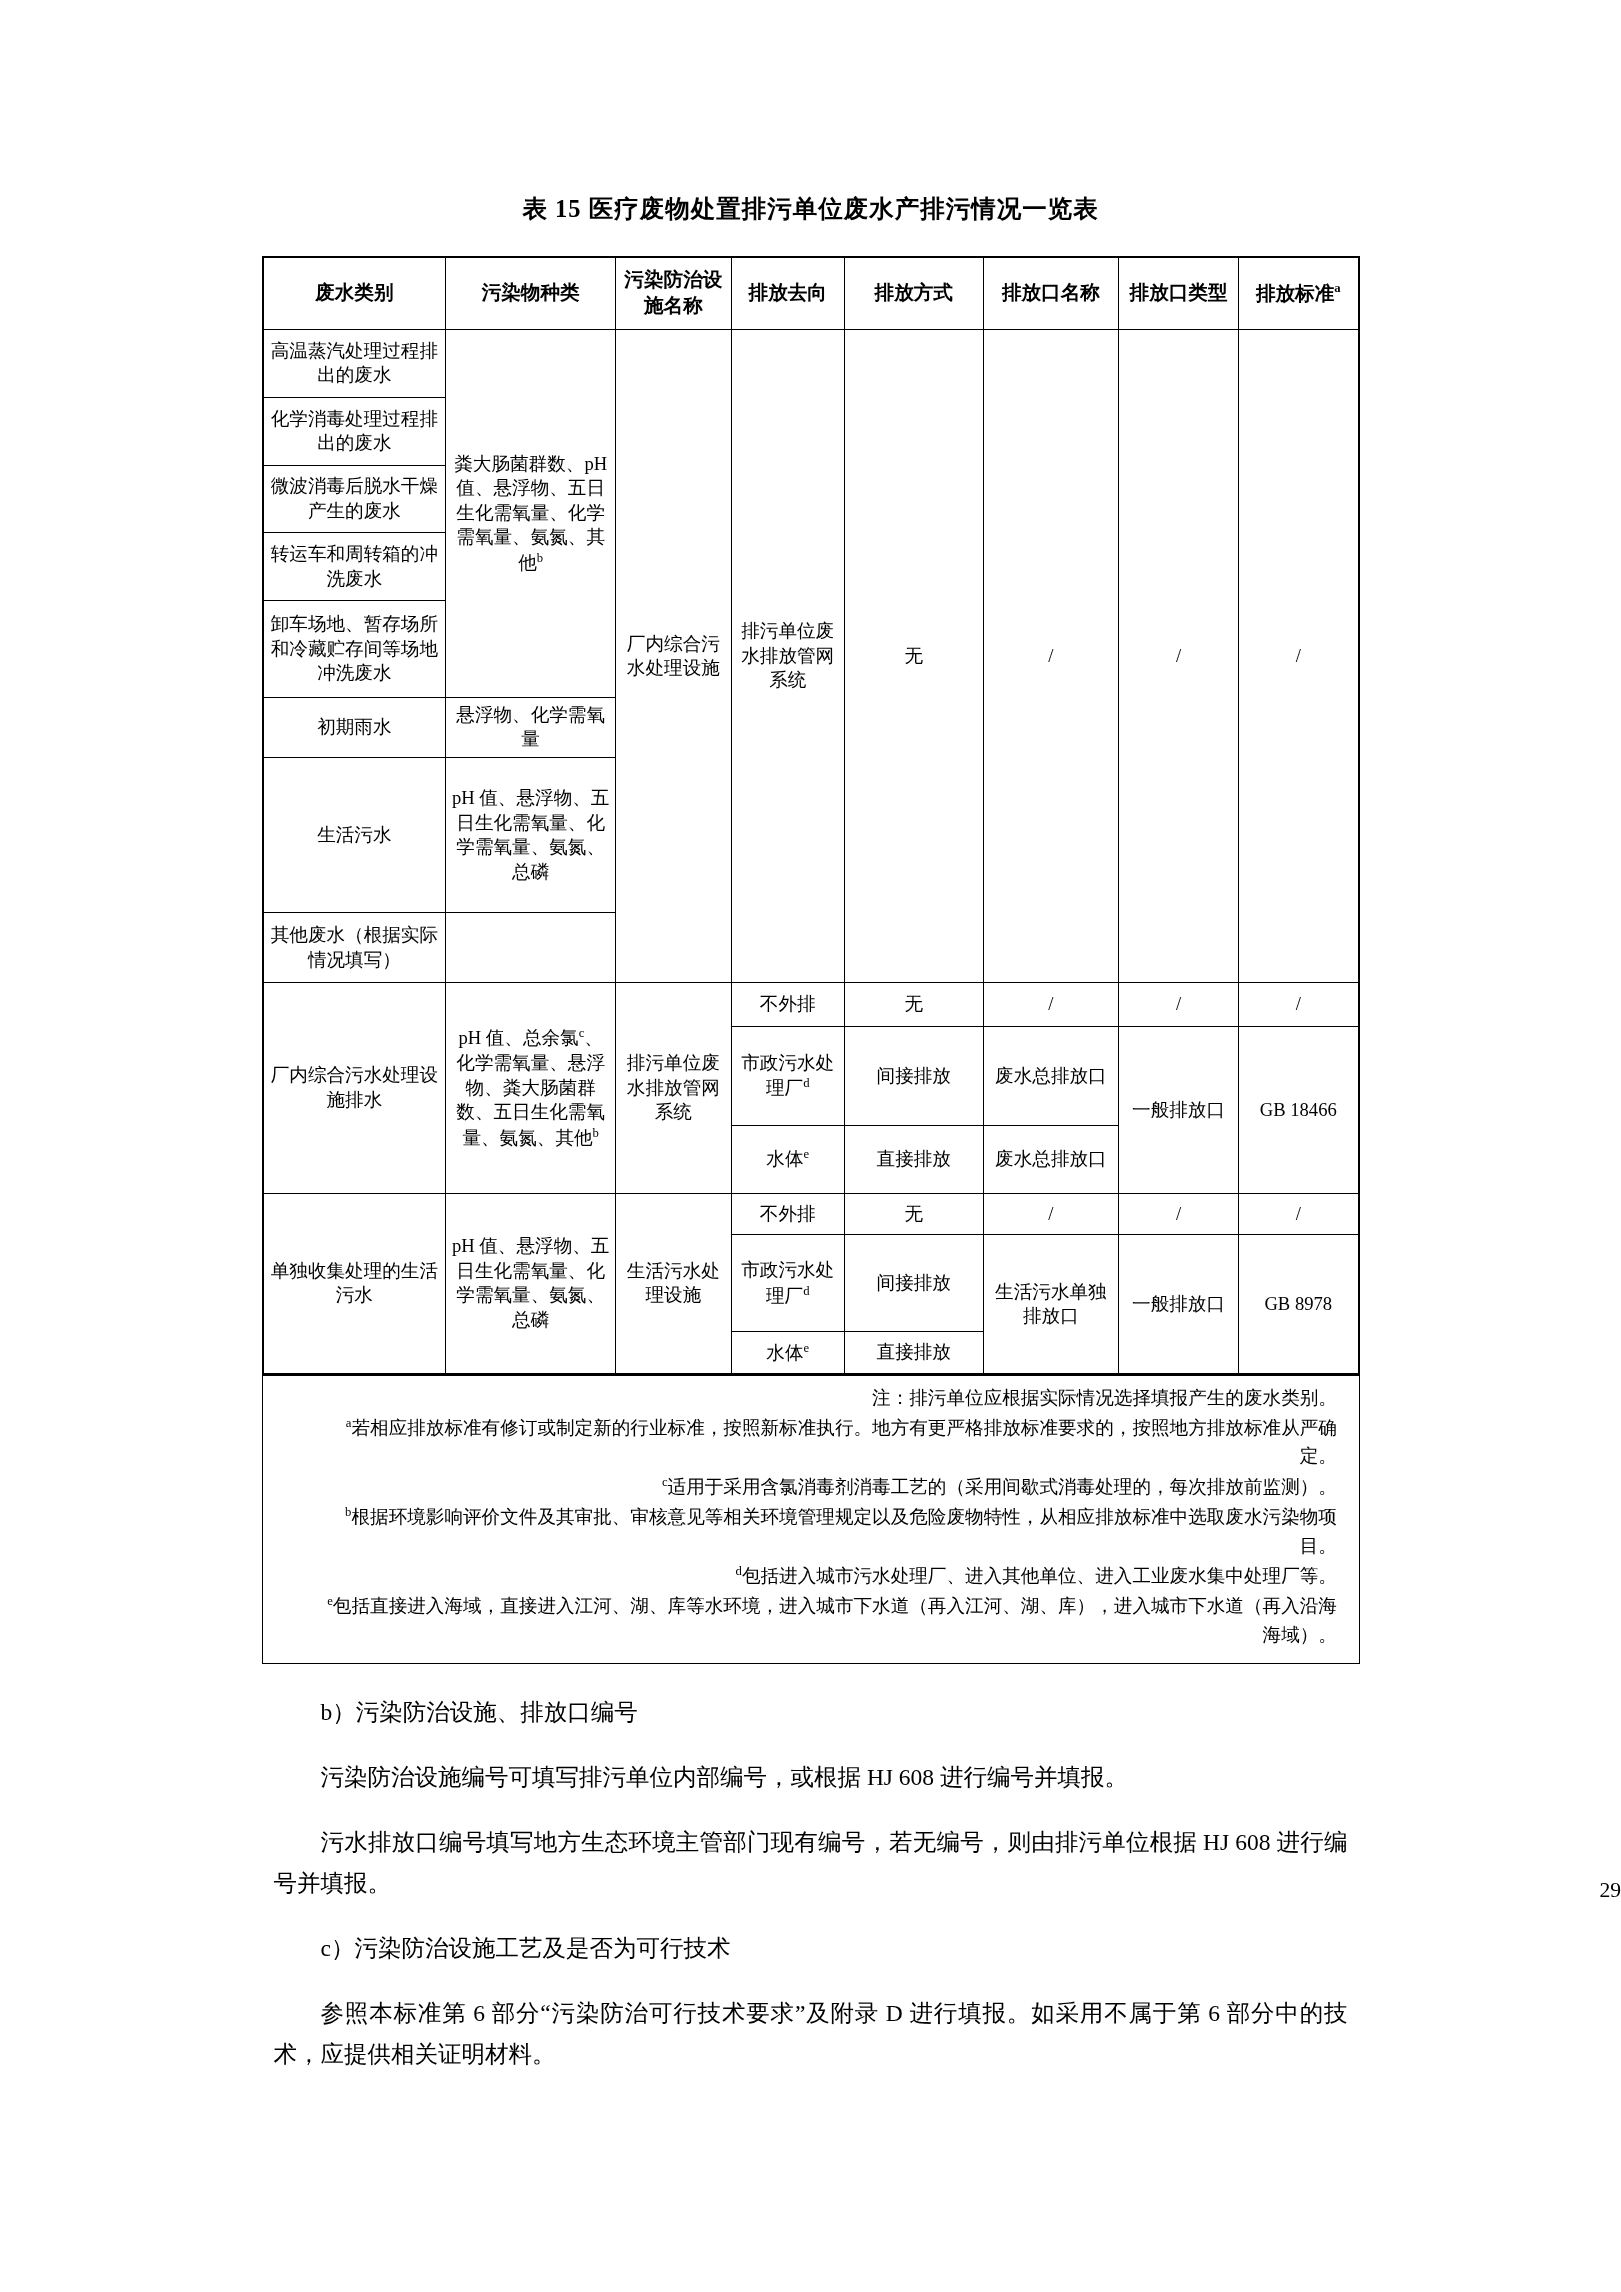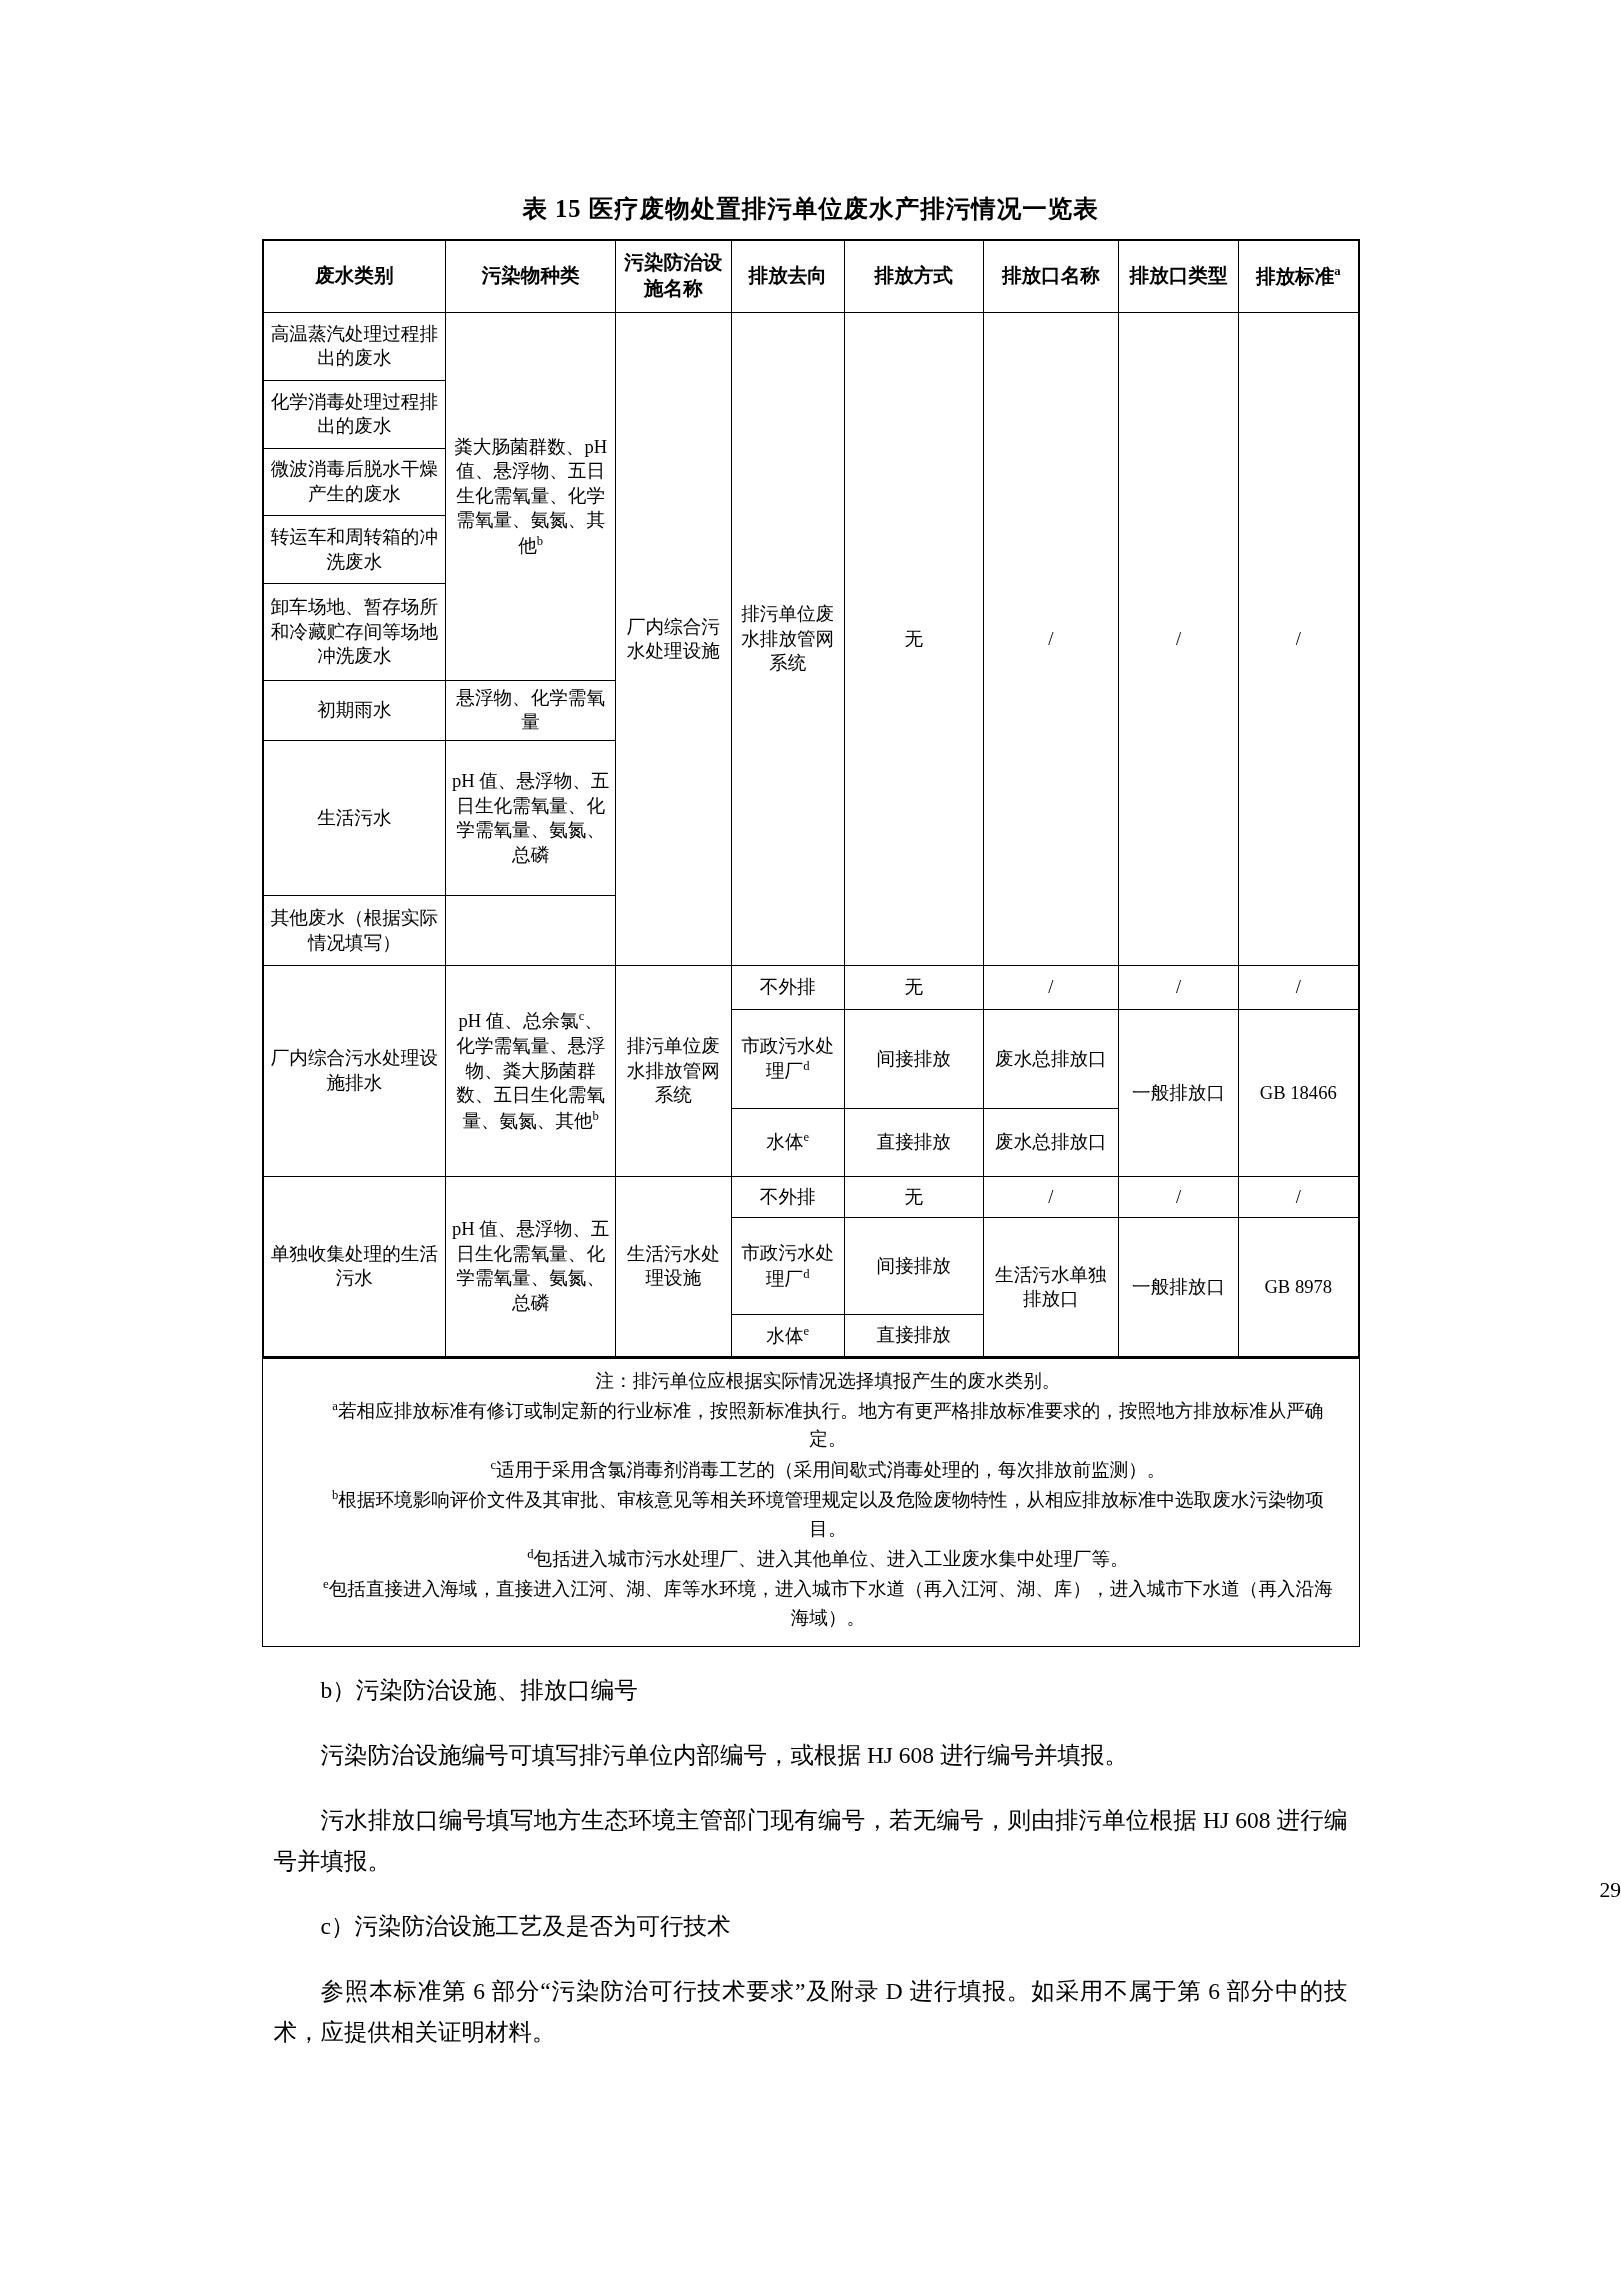--- a/index.html
+++ b/index.html
@@ -24,21 +24,21 @@
   .table-title {
     text-align: center;
     font-size: 24.5px;
     font-weight: bold;
     margin: 0;
     padding-top: 192px;
     padding-bottom: 13.7px;
     letter-spacing: 1px;
   }
   .tbl-wrap {
-    margin: 0 auto;
+    margin: 17px auto;
     width: 1098px;
   }
   table.main {
     border-collapse: collapse;
     width: 100%;
     table-layout: fixed;
     border: 2.9px solid #000;
   }
   table.main td, table.main th {
     border: 1px solid #000;
@@ -54,21 +54,21 @@
     font-size: 19.6px;
     padding: 9.8px 3.9px;
   }
   .sup { font-size: 12.7px; vertical-align: super; }
   .notes {
     border: 1px solid #000;
     border-top: 1px solid #000;
     padding: 7.8px 21.6px 13.7px 27.4px;
     font-size: 18.6px;
     line-height: 1.52;
-    text-align: center;
+    text-align: right;
   }
   .notes .note-first {
     text-indent: 0;
     padding-left: 29px;
   }
   .notes .note-item {
     padding-left: 29px;
     text-indent: 0;
     margin-top: 2px;
   }

